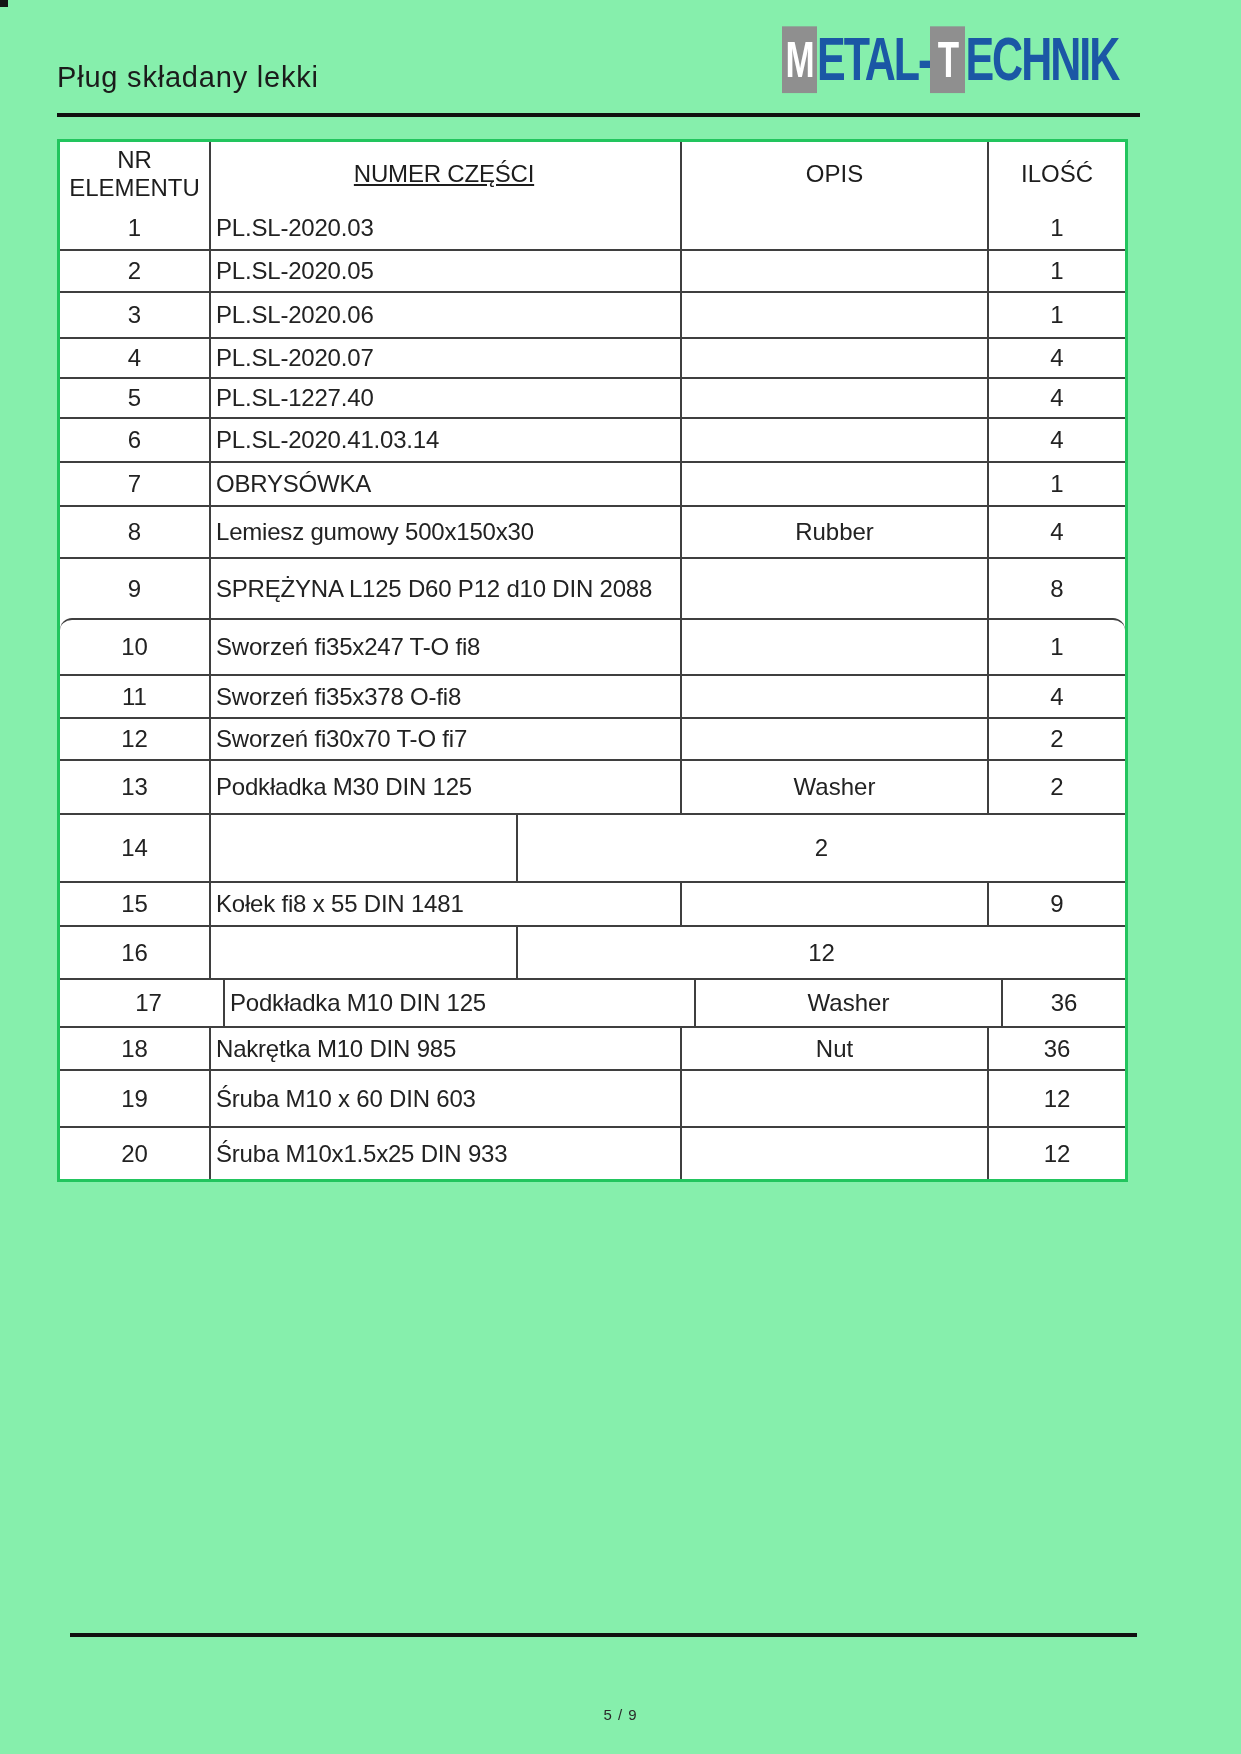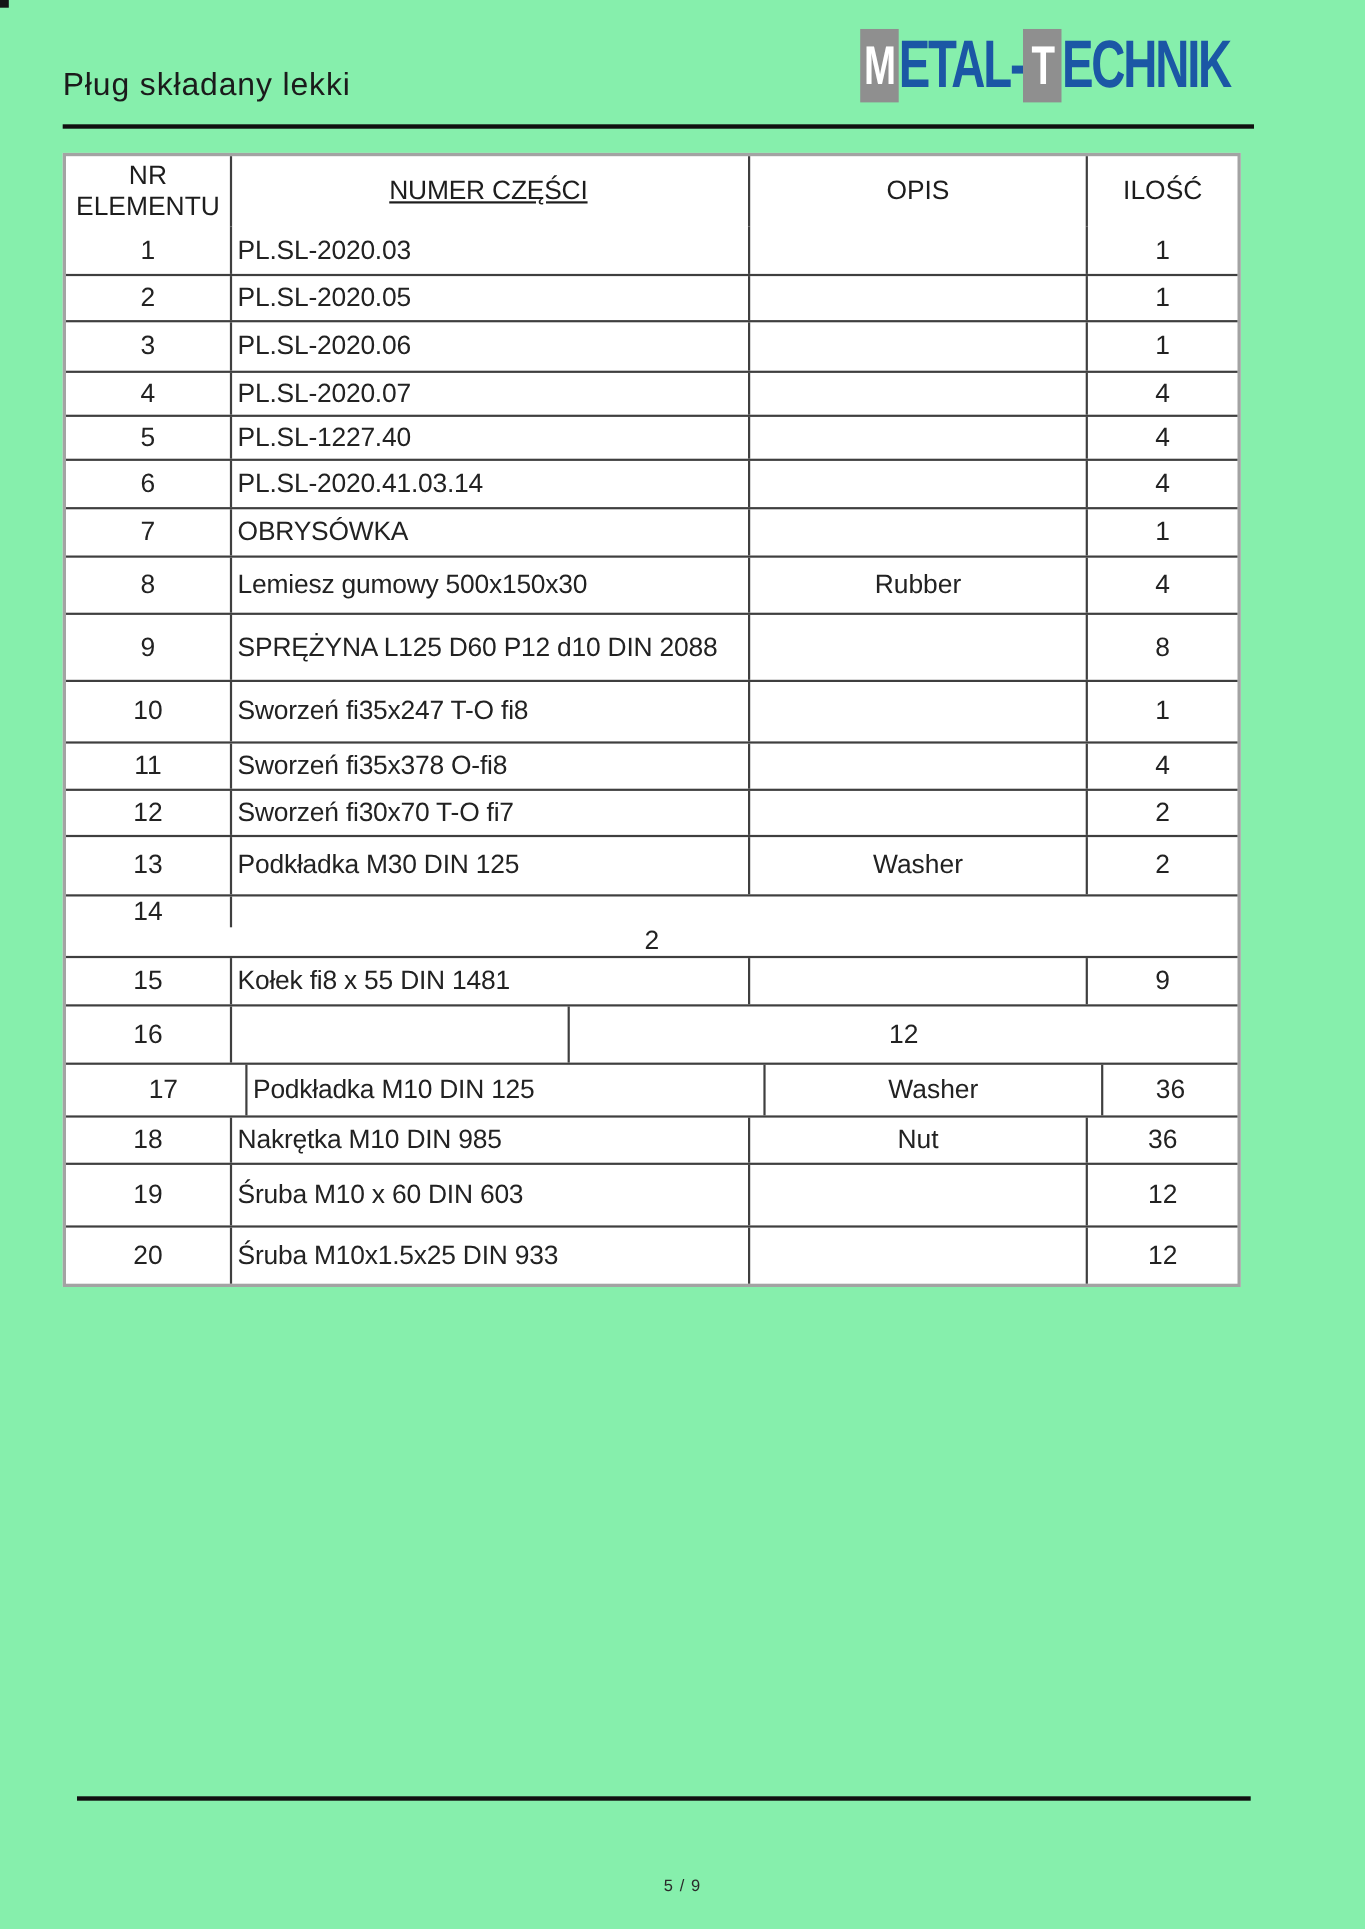--- a/index.html
+++ b/index.html
@@ -38,21 +38,21 @@
   .logo-blue{
     color:#1b57a5;font-size:43px;font-weight:800;line-height:1;
     letter-spacing:-2px;
   }
   .header-rule{
     position:absolute;left:57px;top:113px;width:1083px;height:4px;background:#101010;
   }
   
   .bom-table{
     position:absolute;left:57px;top:139px;width:1071px;
-    border:3px solid #a3a3a3;box-sizing:border-box;
+    border:3px solid #22c55e;box-sizing:border-box;
     background:#ffffff;
   }
   .trow{
     display:flex;box-sizing:border-box;border-top:2px solid #3f3f3f;
     align-items:stretch;
   }
   .trow:first-child{border-top:none;}
   .cell{
     box-sizing:border-box;border-right:2px solid #3f3f3f;
     display:flex;align-items:center;justify-content:center;
@@ -152,21 +152,21 @@
           <div class="cell cell-part">Lemiesz gumowy 500x150x30</div>
           <div class="cell cell-opis">Rubber</div>
           <div class="cell cell-qty">4</div>
         </div>
         <div class="trow" style="height: 61px;">
           <div class="cell cell-nr">9</div>
           <div class="cell cell-part">SPRĘŻYNA L125 D60 P12 d10 DIN 2088</div>
           <div class="cell cell-opis"></div>
           <div class="cell cell-qty">8</div>
         </div>
-        <div class="trow" style="height: 56px;">
+        <div class="trow" style="height: 56px; border-radius: 12px;">
           <div class="cell cell-nr">10</div>
           <div class="cell cell-part">Sworzeń fi35x247 T-O fi8</div>
           <div class="cell cell-opis"></div>
           <div class="cell cell-qty">1</div>
         </div>
         <div class="trow" style="height: 43px;">
           <div class="cell cell-nr">11</div>
           <div class="cell cell-part">Sworzeń fi35x378 O-fi8</div>
           <div class="cell cell-opis"></div>
           <div class="cell cell-qty">4</div>
@@ -176,21 +176,21 @@
           <div class="cell cell-part">Sworzeń fi30x70 T-O fi7</div>
           <div class="cell cell-opis"></div>
           <div class="cell cell-qty">2</div>
         </div>
         <div class="trow" style="height: 54px;">
           <div class="cell cell-nr">13</div>
           <div class="cell cell-part">Podkładka M30 DIN 125</div>
           <div class="cell cell-opis">Washer</div>
           <div class="cell cell-qty">2</div>
         </div>
-        <div class="trow" style="height: 56px; flex-direction: column;">
+        <div class="trow" style="height: 68px;">
           <div class="cell cell-nr">14</div>
           <div class="cell cell-opis"></div>
           <div class="cell cell-qty">2</div>
         </div>
         <div class="trow" style="height: 44px;">
           <div class="cell cell-nr">15</div>
           <div class="cell cell-part">Kołek fi8 x 55 DIN 1481</div>
           <div class="cell cell-opis"></div>
           <div class="cell cell-qty">9</div>
         </div>

